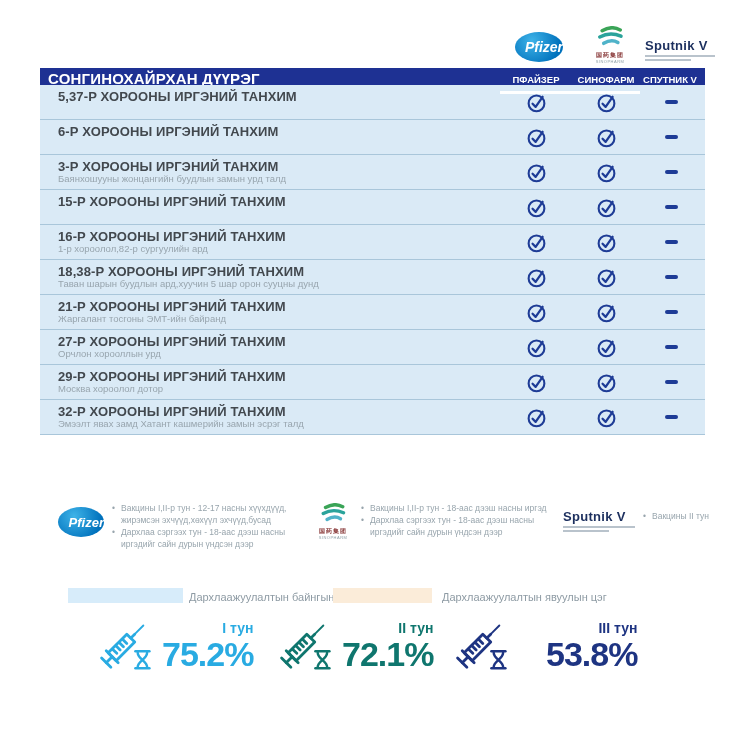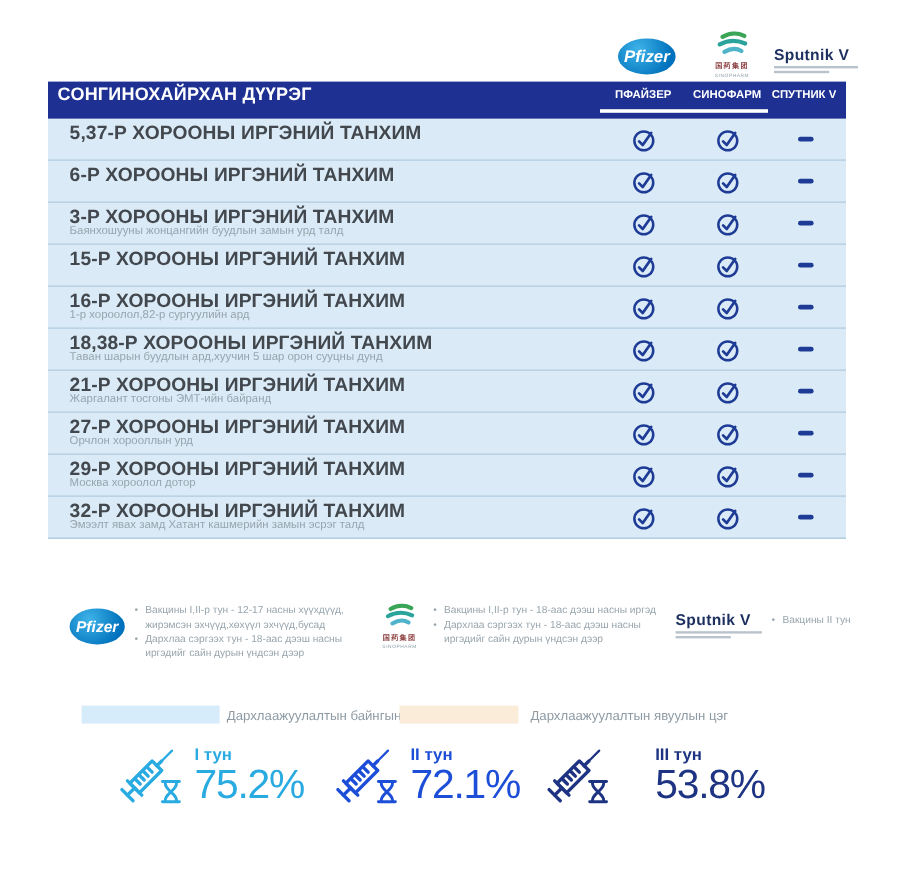--- a/index.html
+++ b/index.html
@@ -1,47 +1,47 @@
 <!DOCTYPE html>
 <html><head>
 <meta charset="utf-8">
 <style>
   html,body{margin:0;padding:0;background:#fff;}
   #page{position:relative;width:750px;height:740px;background:#ffffff;
         font-family:"Liberation Sans",sans-serif;overflow:hidden;}
 
   
   .logo-row{position:absolute;left:505px;top:24px;width:210px;height:42px;}
-  .pfizer-oval{display:inline-flex;align-items:center;justify-content:center;
+  .pfizer-oval{display:inline-flex;align-items:center;justify-content:flex-end;
       border-radius:50%;background:radial-gradient(circle at 35% 30%,#3eb3e8,#0071bc 75%);
       color:#fff;font-style:italic;font-weight:bold;}
   .pfizer-big{position:absolute;left:10px;top:8px;width:48px;height:30px;font-size:14px;}
   .sino-logo{position:absolute;left:83px;top:2px;width:44px;text-align:center;}
   .sino-cn{font-size:6px;font-weight:bold;color:#8a3b3b;letter-spacing:1px;line-height:7px;}
   .sino-en{font-size:4px;color:#8fa0a8;letter-spacing:.5px;line-height:5px;}
   .sputnik-logo{position:absolute;left:140px;top:14px;width:70px;}
   .sputnik-word{font-size:13px;font-weight:bold;color:#1c2f5e;letter-spacing:.3px;}
   .microline{height:2px;background:#b9c3cc;margin-top:2px;}
   .microline.short{width:46px;}
 
   
   .table{position:absolute;left:40px;top:68px;width:665px;}
-  .thead{position:relative;height:31px;background:#1e3193;}
+  .thead{position:relative;height:17px;background:#1e3193;}
   .thead-title{position:absolute;left:8px;top:2px;color:#fff;font-size:15px;
       font-weight:bold;letter-spacing:.2px;}
   .col-h{position:absolute;top:6px;color:#fff;font-size:9.5px;font-weight:bold;
       text-align:center;}
   .col-h.c1{left:466px;width:60px;}
   .col-h.c2{left:536px;width:60px;}
   .col-h.c3{left:598px;width:64px;}
   .head-underline{position:absolute;left:460px;top:23px;width:140px;height:3px;
       background:#fff;z-index:2;}
   .row{position:relative;height:34px;background:#daeaf6;
       border-bottom:1px solid #a9c6da;}
-  .row-title{position:absolute;left:18px;top:4px;font-size:16px;font-weight:bold;
+  .row-title{position:absolute;left:18px;top:4px;font-size:13px;font-weight:bold;
       color:#42484e;letter-spacing:.1px;}
   .row-desc{position:absolute;left:18px;top:18px;font-size:9.5px;color:#98a5ae;}
   .mark{position:absolute;top:6px;width:22px;height:22px;display:flex;
       align-items:center;justify-content:center;}
   .mark.p1{left:485px;}
   .mark.p2{left:555px;}
   .mark.p3{left:620px;}
   .mark.dash::before{content:"";display:block;width:13px;height:3.5px;
       border-radius:2px;background:#1e3c96;}
 
@@ -60,29 +60,29 @@
 
   
   .ckey-swatch{position:absolute;top:588px;height:15px;}
   .ckey-swatch.s1{left:68px;width:115px;}
   .ckey-swatch.s2{left:333px;width:99px;}
   .ckey-label{position:absolute;top:591px;font-size:11px;color:#8e9ba4;}
   .ckey-label.l1{left:189px;}
   .ckey-label.l2{left:442px;}
 
   
-  .stats{position:absolute;left:0;top:610px;width:750px;height:80px;}
+  .stats{position:absolute;left:0;top:610px;width:750px;height:80px;text-align:right;}
   .stat{position:absolute;top:0;display:flex;}
   .stat:nth-of-type(1){left:96px;}
   .stat:nth-of-type(2){left:276px;}
   .stat:nth-of-type(3){left:452px;}
   .syr{width:60px;height:62px;flex:none;}
   .stat-text{margin:10px 0 0 6px;}
   .dose{font-size:14px;font-weight:bold;line-height:16px;}
-  .pct{font-size:34px;font-weight:normal;letter-spacing:-1px;line-height:36px;}
+  .pct{font-size:34px;font-weight:bold;letter-spacing:-1px;line-height:36px;}
 </style>
 </head>
 <body>
 
 <div id="page">
 
   <div class="logo-row">
     <div class="pfizer-oval pfizer-big">
       <span>Pfizer</span>
     </div>
@@ -373,21 +373,21 @@
               <path d="M54.5 44.5 C54.5 51 44.5 53.5 44.5 59.5"></path>
             </g>
           </g>
         </svg>
         <div class="stat-text">
           <div class="dose">I тун</div>
           <div class="pct">75.2%</div>
         </div>
       </div>
 
-      <div class="stat" style="color: #1d4ed8;">
+      <div class="stat" style="color: #0f766e;">
         <svg class="syr" viewBox="0 0 64 64">
           <g fill="none" stroke="currentColor" stroke-linecap="round" stroke-linejoin="round">
             <g transform="rotate(-45 30 36)" stroke-width="3">
               <line x1="3" y1="29" x2="3" y2="43"></line>
               <line x1="3" y1="36" x2="12" y2="36"></line>
               <line x1="12" y1="27" x2="12" y2="45"></line>
               <rect x="12" y="30" width="28" height="12"></rect>
               <line x1="18" y1="31" x2="18" y2="37"></line>
               <line x1="23" y1="31" x2="23" y2="37"></line>
               <line x1="28" y1="31" x2="28" y2="37"></line>

